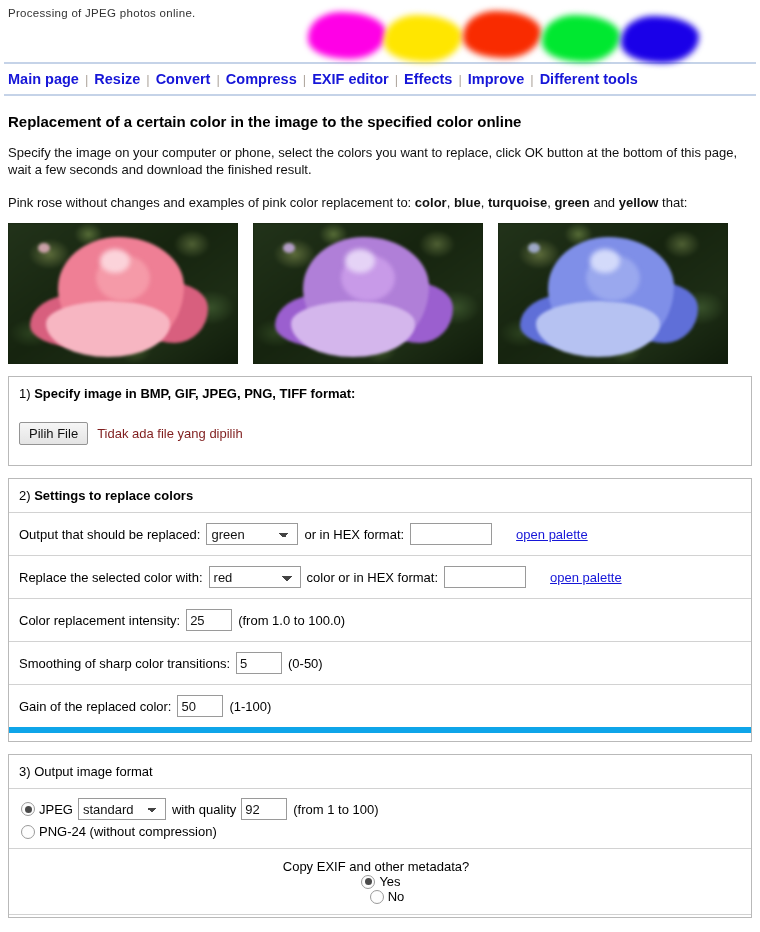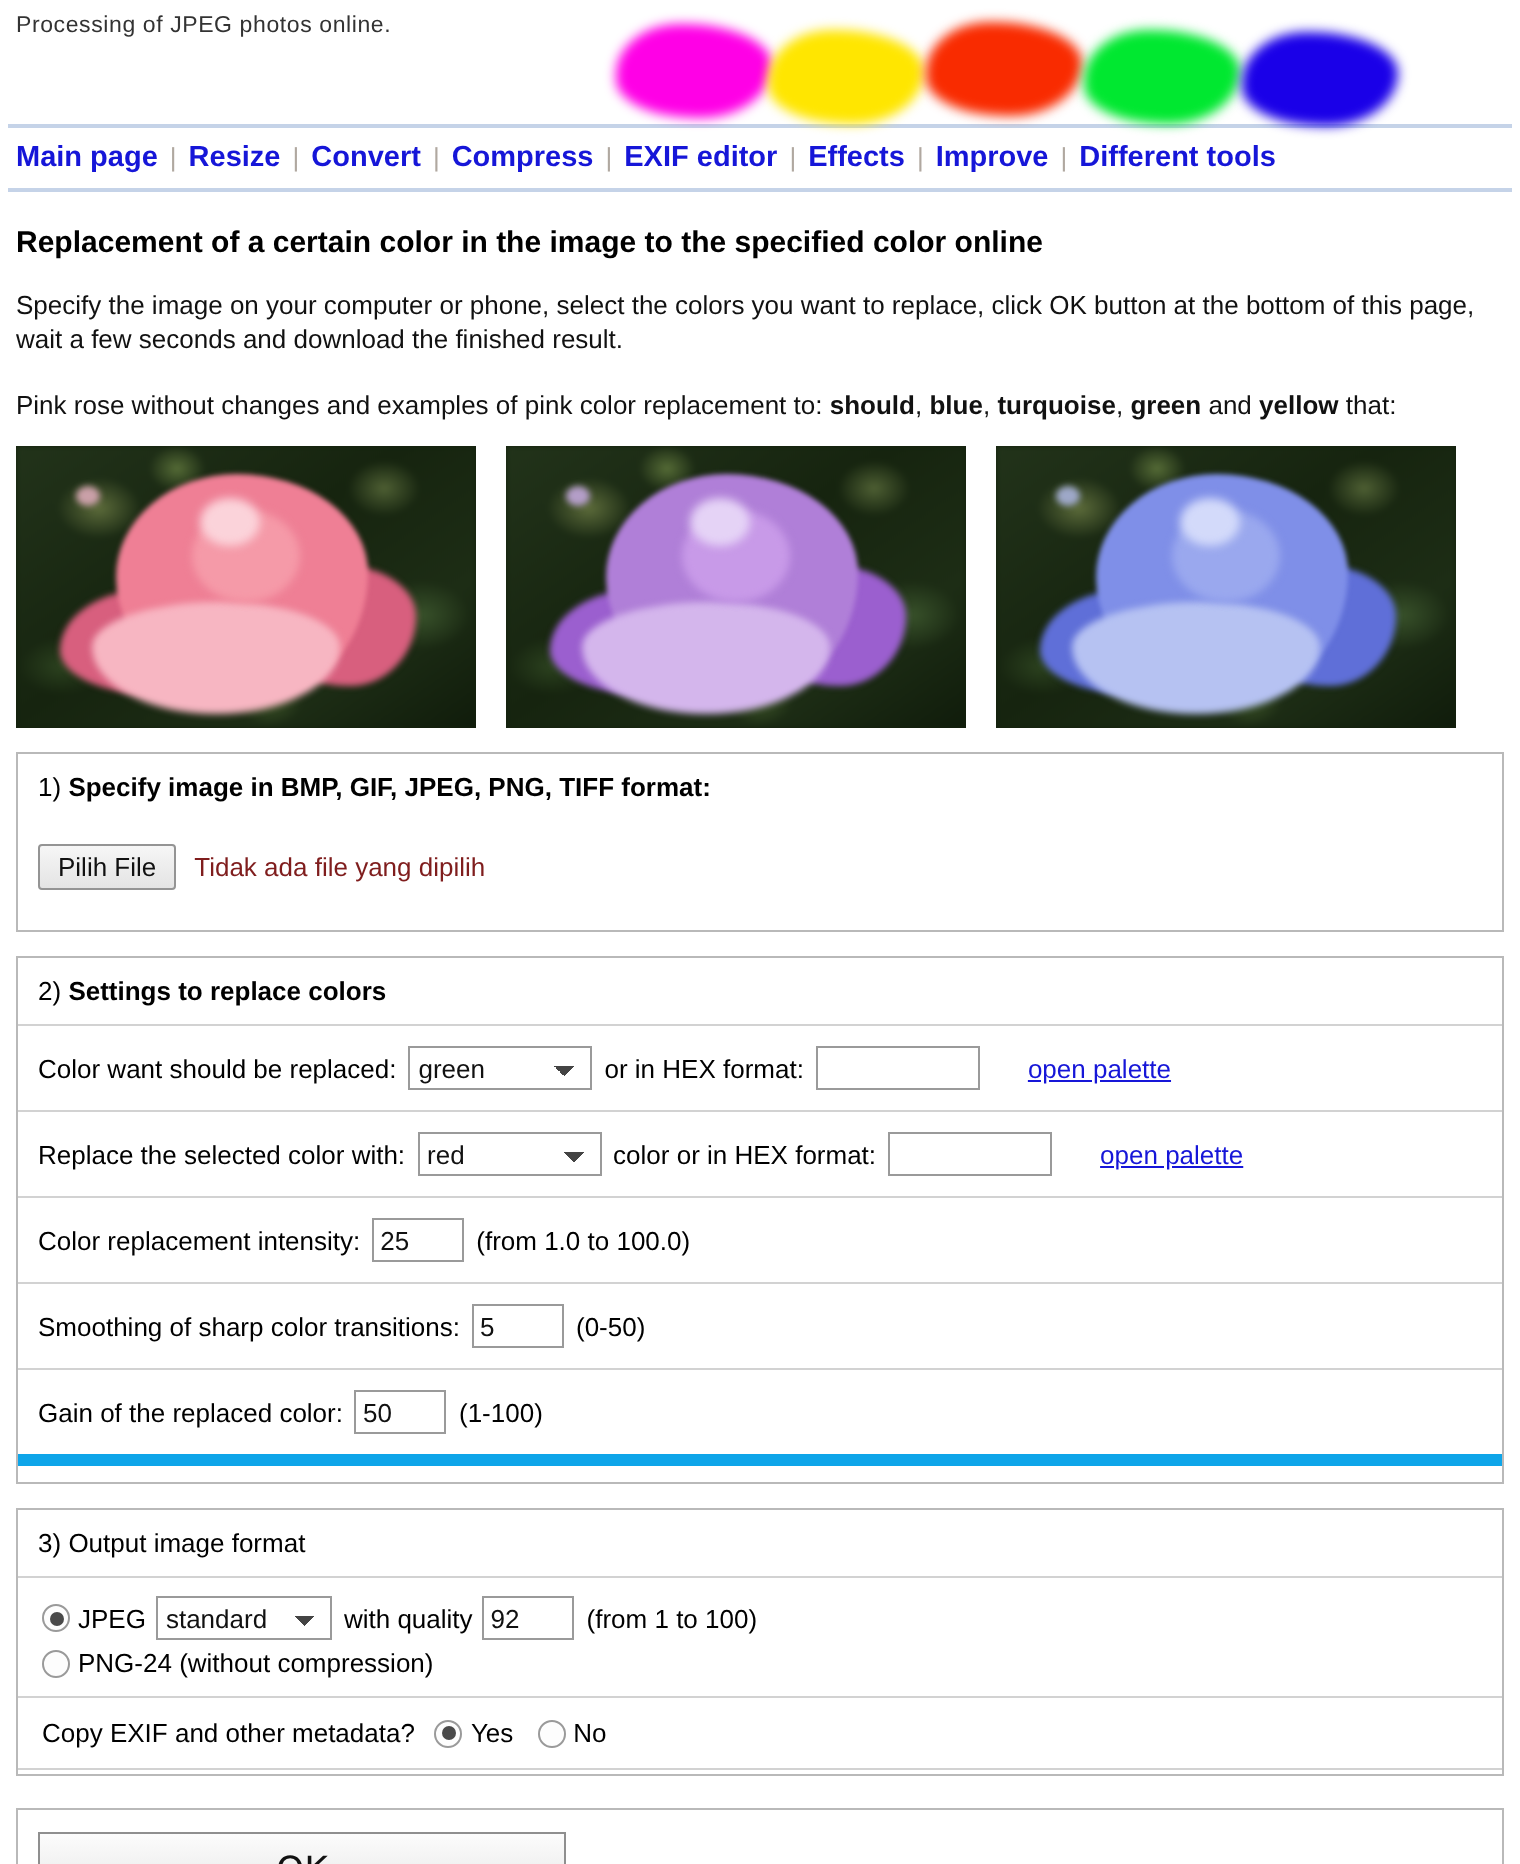--- a/index.html
+++ b/index.html
@@ -331,21 +331,21 @@
     <a href="#">Main page</a><span class="sep">|</span><a href="#">Resize</a><span class="sep">|</span><a href="#">Convert</a><span class="sep">|</span><a href="#">Compress</a><span class="sep">|</span><a href="#">EXIF editor</a><span class="sep">|</span><a href="#">Effects</a><span class="sep">|</span><a href="#">Improve</a><span class="sep">|</span><a href="#">Different tools</a>
   </div>
 
   <div class="h1">Replacement of a certain color in the image to the specified color online</div>
   <div class="para">
     <span>Specify the image on your computer or phone, select the colors you want to replace, click OK button at the bottom of this page,</span>
     <span>wait a few seconds and download the finished result.</span>
   </div>
   <div class="para second">
     <span>Pink rose without changes and examples of pink color replacement to:</span>
-    <b>should</b><span>,</span>
+    <b>color</b><span>,</span>
     <b>blue</b><span>,</span>
     <b>turquoise</b><span>,</span>
     <b>green</b>
     <span>and</span>
     <b>yellow</b>
     <span>that:</span>
   </div>
 
   <div class="samples">
     <div class="rose">
@@ -391,21 +391,21 @@
     </div>
   </div>
 
   <div class="panel">
     <div class="panel-title">
       <span>2)</span>
       <b>Settings to replace colors</b>
     </div>
 
     <div class="row">
-      <span class="lbl">Color want should be replaced:</span>
+      <span class="lbl">Output that should be replaced:</span>
       <select class="ctl w-color"><option value="red">red</option><option value="orange">orange</option><option value="yellow">yellow</option><option value="green" selected="">green</option><option value="turquoise">turquoise</option><option value="blue">blue</option><option value="purple">purple</option><option value="pink">pink</option><option value="white">white</option><option value="gray">gray</option><option value="black">black</option></select>
       <span class="gap"></span>
       <span class="lbl">or in HEX format:</span>
       <input class="txt w-hex" type="text" value="" style="">
       <a class="palette" href="#">open palette</a>
     </div>
 
     <div class="row">
       <span class="lbl">Replace the selected color with:</span>
       <select class="ctl w-color"><option value="red">red</option><option value="orange">orange</option><option value="yellow">yellow</option><option value="green">green</option><option value="turquoise">turquoise</option><option value="blue">blue</option><option value="purple">purple</option><option value="pink">pink</option><option value="white">white</option><option value="gray">gray</option><option value="black">black</option></select>
@@ -449,21 +449,21 @@
         <span class="t" style="margin:0 5px 0 6px;">with quality</span>
         <input class="txt w-num" type="text" value="92" style="">
         <span class="t" style="margin-left:6px;">(from 1 to 100)</span>
       </div>
       <div class="opt-line">
         <span class="radio"></span>
         <span class="t">PNG-24 (without compression)</span>
       </div>
     </div>
 
-    <div class="row" style="padding-left:12px;">
+    <div class="row" style="padding-left:12px;flex-direction:column;">
       <span class="lbl" style="margin-right:10px;">Copy EXIF and other metadata?</span>
       <span class="radio-line">
         <span class="radio on"></span>
         <span>Yes</span>
       </span>
       <span class="radio-line" style="margin-left:12px;">
         <span class="radio"></span>
         <span>No</span>
       </span>
     </div>

